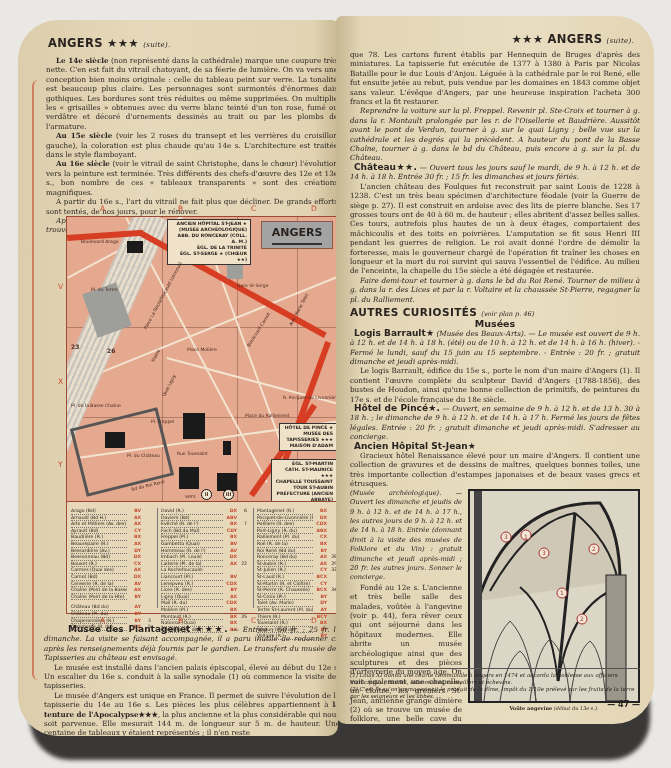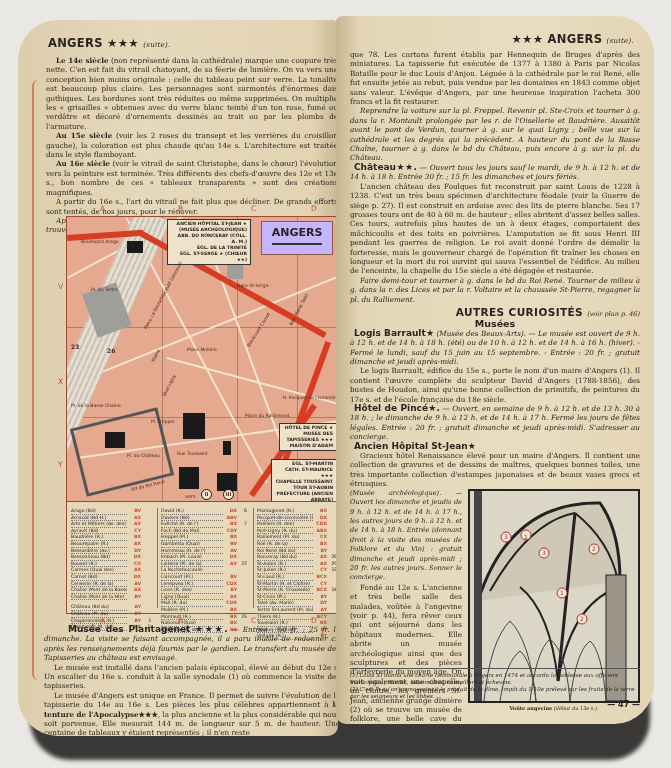--- a/index.html
+++ b/index.html
@@ -26,42 +26,42 @@
     .lp-body { position: absolute; left: 28px; top: 36px; width: 292px; }
 
     .map { position: absolute; left: 48px; top: 196px; width: 272px; height: 286px; background: #e4a98f; border: 1px solid #9c4a33; overflow: hidden; }
     .map .grid-v, .map .grid-h { position: absolute; background: rgba(90,40,30,.35); }
     .map .street { position: absolute; height: 2px; background: #f3e3cf; transform-origin: 0 0; }
     .map .rail { position: absolute; height: 6px; background: #d63d22; transform-origin: 0 0; }
     .map .wall { position: absolute; border: 3px solid #555; }
     .map .bldg { position: absolute; background: #1a1a1a; }
     .map .grey { position: absolute; background: #9e9e9a; }
     .map .label-box { position: absolute; background: #efe2c8; border: 1px solid #333; font-family: "DejaVu Sans", sans-serif; font-size: 4.6px; line-height: 6px; font-weight: bold; text-align: right; padding: 1px 3px; }
-    .map .title-box { position: absolute; right: 4px; top: 4px; width: 72px; height: 34px; background: #c4b5fd; border: 1px solid #8a5a44; font-family: "DejaVu Sans", sans-serif; font-weight: bold; font-size: 11px; text-align: center; padding-top: 4px; }
+    .map .title-box { position: absolute; right: 4px; top: 4px; width: 72px; height: 28px; background: #a3a3a3; border: 1px solid #8a5a44; font-family: "DejaVu Sans", sans-serif; font-weight: bold; font-size: 11px; text-align: center; padding-top: 4px; }
     .map .scale { display: block; margin: 4px auto 0; width: 50px; height: 2px; background: #333; }
     .map .place { position: absolute; font-family: "DejaVu Sans", sans-serif; font-size: 4.5px; color: #4a2a20; white-space: nowrap; }
 
     .coords { position: absolute; font-family: "DejaVu Sans", sans-serif; font-size: 7.5px; color: #c8492f; }
 
     .index { position: absolute; left: 48px; top: 482px; width: 272px; height: 112px; border: 1px solid #9c4a33; border-top: none; background: #e6d8b8; font-family: "DejaVu Sans", sans-serif; font-size: 4.6px; line-height: 5.6px; }
     .index .col { position: absolute; top: 6px; }
     .index .row { display: flex; }
     .index .row .n { flex: 1; border-bottom: 1px dotted #777; white-space: nowrap; overflow: hidden; }
     .index .row .c { color: #c8492f; font-weight: bold; width: 14px; text-align: right; }
     .index .row .k { width: 10px; text-align: right; }
     .index .gap { height: 4px; }
     .index .sep { position: absolute; top: 6px; width: 1px; height: 100px; background: #777; }
 
     .lp-bottom { position: absolute; left: 26px; top: 605px; width: 296px; }
     .footnote { font-size: 5.5px; line-height: 7px; font-style: italic; border-top: 1px solid #555; padding-top: 3px; margin-top: 6px; }
 
     
     .rp-head { position: absolute; right: 20px; top: 16px; }
     .rp-body { position: absolute; left: 14px; top: 34px; width: 290px; }
-    .sec-title { text-align: right; font-family: "DejaVu Sans", sans-serif; font-weight: bold; font-size: 10.5px; letter-spacing: .4px; margin-top: 4px; }
+    .sec-title { text-align: left; font-family: "DejaVu Sans", sans-serif; font-weight: bold; font-size: 10.5px; letter-spacing: .4px; margin-top: 4px; }
     .sec-title .ref { font-family: "DejaVu Serif", serif; font-style: italic; font-weight: normal; font-size: 6.5px; letter-spacing: 0; }
     .sub-title { text-align: center; font-family: "DejaVu Sans", sans-serif; font-weight: bold; font-size: 9.5px; }
     .entry { font-family: "DejaVu Sans", sans-serif; font-weight: bold; font-size: 9px; }
 
     .rp-split { position: relative; display: flex; gap: 6px; }
     .rp-col { width: 112px; flex-shrink: 0; }
     .illustration { position: relative; width: 172px; height: 230px; }
     .vault { position: absolute; left: 0; top: 0; width: 172px; height: 214px; background: #d9d2c0; border: 2px solid #222; overflow: hidden; }
     .caption { position: absolute; left: 0; top: 216px; width: 172px; text-align: center; font-size: 5px; line-height: 6.2px; }
 

